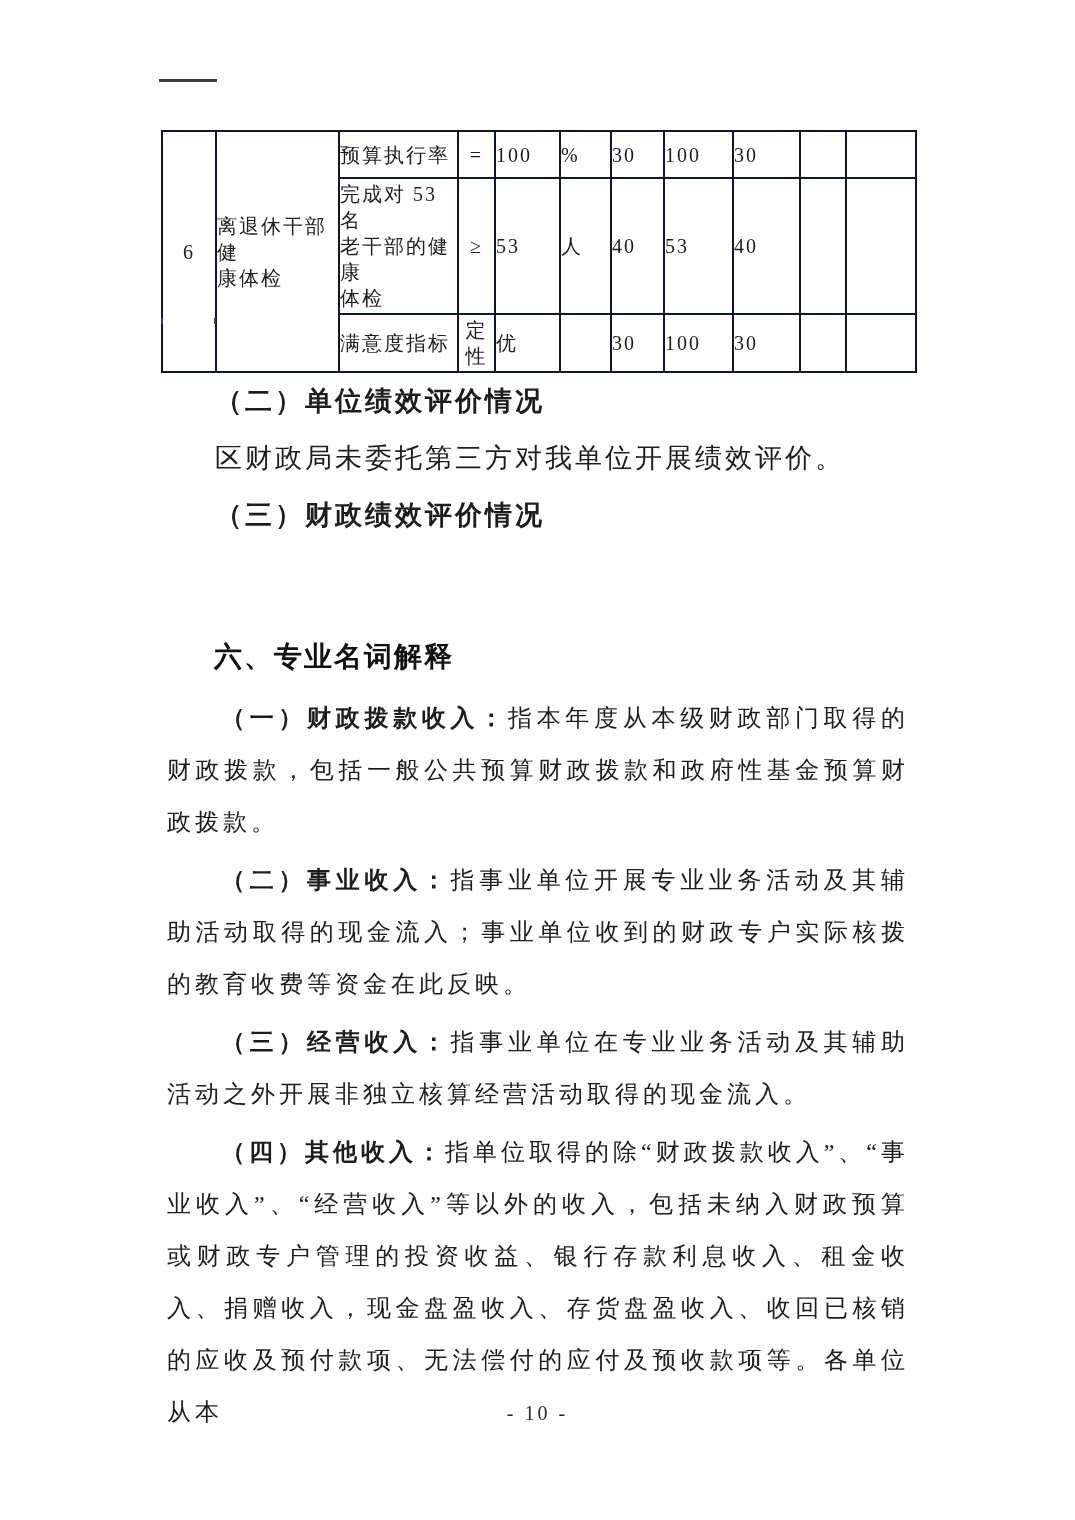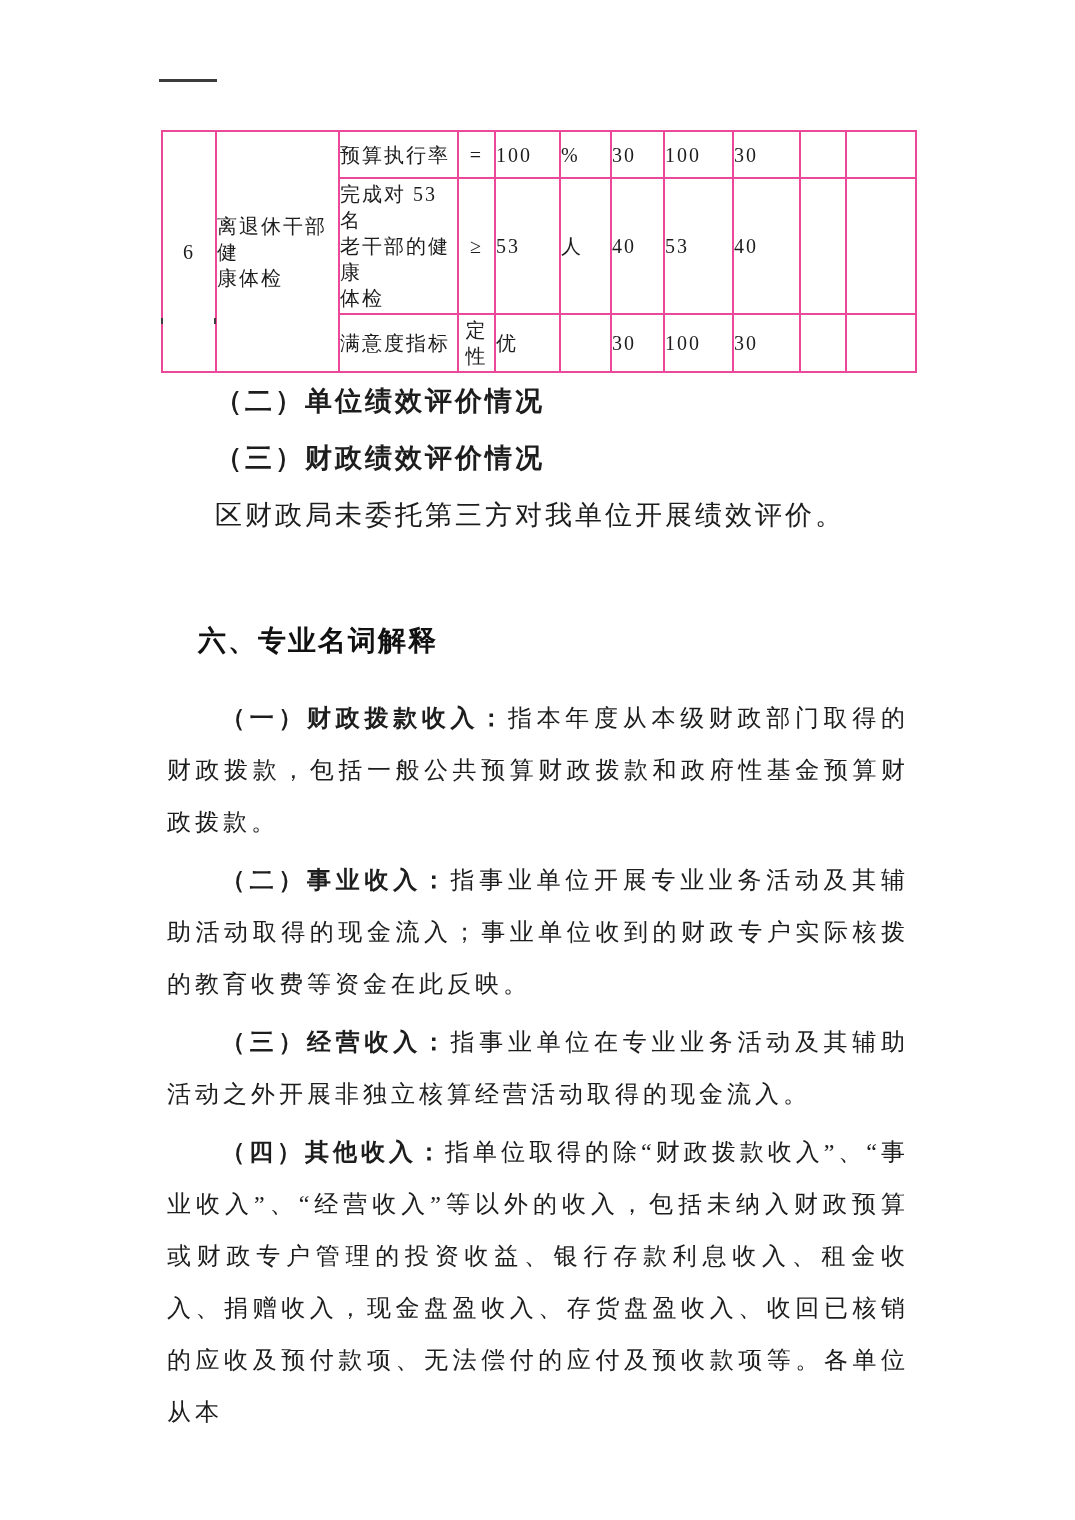--- a/index.html
+++ b/index.html
@@ -23,21 +23,21 @@
 
   
   table.perf {
     position: absolute;
     left: 161px; top: 130px;
     width: 754px;
     border-collapse: collapse;
     table-layout: fixed;
   }
   table.perf td {
-    border: 2px solid #ec4899;
+    border: 2px solid #0f172a;
     font-size: 20px;
     line-height: 26px;
     letter-spacing: 2px;
     vertical-align: middle;
     white-space: pre-line;
     padding: 2px 0;
     overflow: hidden;
   }
   td.c-no   { text-align: center; border-top: none; border-bottom: none; }
   td.c-proj { text-align: left; border-bottom: none; }
@@ -68,21 +68,21 @@
     text-indent: 54px;
     letter-spacing: 3px;
     white-space: nowrap;
   }
   .subsecs .hd { font-weight: bold; }
 
   
   .h6 {
     position: absolute;
     left: 161px; top: 620px;
-    margin: 0;
+    margin: 16px;
     padding-left: 37px;
     font-family: "Liberation Sans", "DejaVu Sans", sans-serif;
     font-size: 28px;
     font-weight: bold;
     letter-spacing: 2px;
     line-height: 42px;
     color: #111111;
   }
 
   
@@ -170,27 +170,28 @@
         <td class="c-val"></td>
         <td class="c-val"></td>
       </tr>
     </tbody>
   </table>
   <div class="overhang oh1"></div>
   <div class="overhang oh2"></div>
 
   <section class="subsecs">
     <div class="line hd">（二）单位绩效评价情况</div>
+    <div class="line">区财政局未委托第三方对我单位开展绩效评价。</div>
     <div class="line hd">（三）财政绩效评价情况</div>
-    <div class="line">区财政局未委托第三方对我单位开展绩效评价。</div>
   </section>
 
   <h2 class="h6">六、专业名词解释</h2>
 
   <section class="terms">
     <p><span class="lead">（一）财政拨款收入：</span><span>指本年度从本级财政部门取得的财政拨款，包括一般公共预算财政拨款和政府性基金预算财政拨款。</span></p>
     <p><span class="lead">（二）事业收入：</span><span>指事业单位开展专业业务活动及其辅助活动取得的现金流入；事业单位收到的财政专户实际核拨的教育收费等资金在此反映。</span></p>
     <p><span class="lead">（三）经营收入：</span><span>指事业单位在专业业务活动及其辅助活动之外开展非独立核算经营活动取得的现金流入。</span></p>
     <p><span class="lead">（四）其他收入：</span><span>指单位取得的除“财政拨款收入”、“事业收入”、“经营收入”等以外的收入，包括未纳入财政预算或财政专户管理的投资收益、银行存款利息收入、租金收入、捐赠收入，现金盘盈收入、存货盘盈收入、收回已核销的应收及预付款项、无法偿付的应付及预收款项等。各单位从本</span></p>
   </section>
 
+  <div class="pageno">- 10 -</div>
 
 </div>
 
 </body></html>

